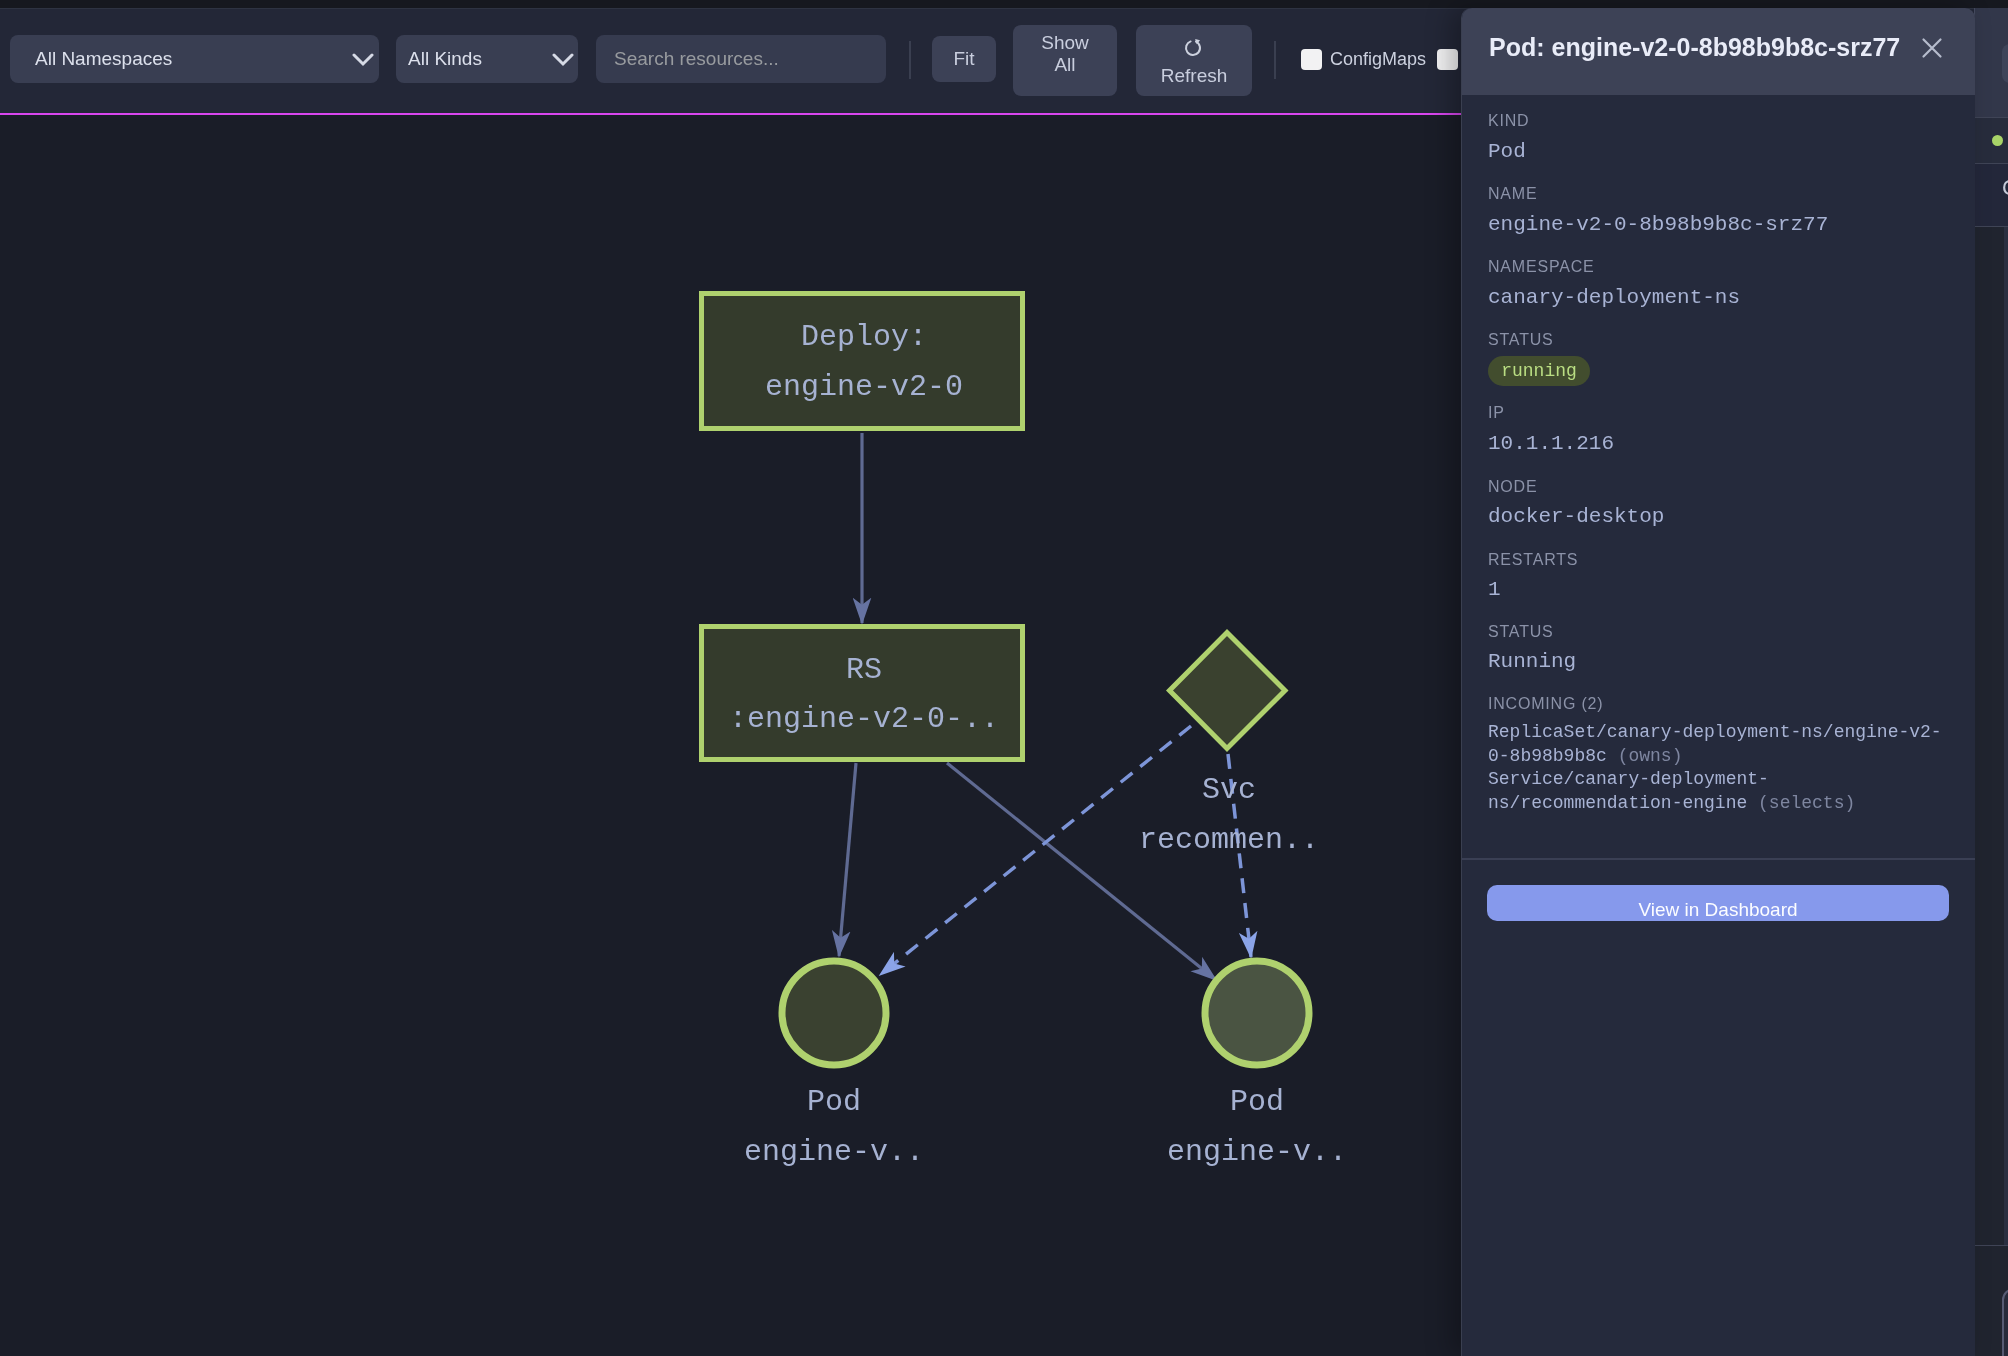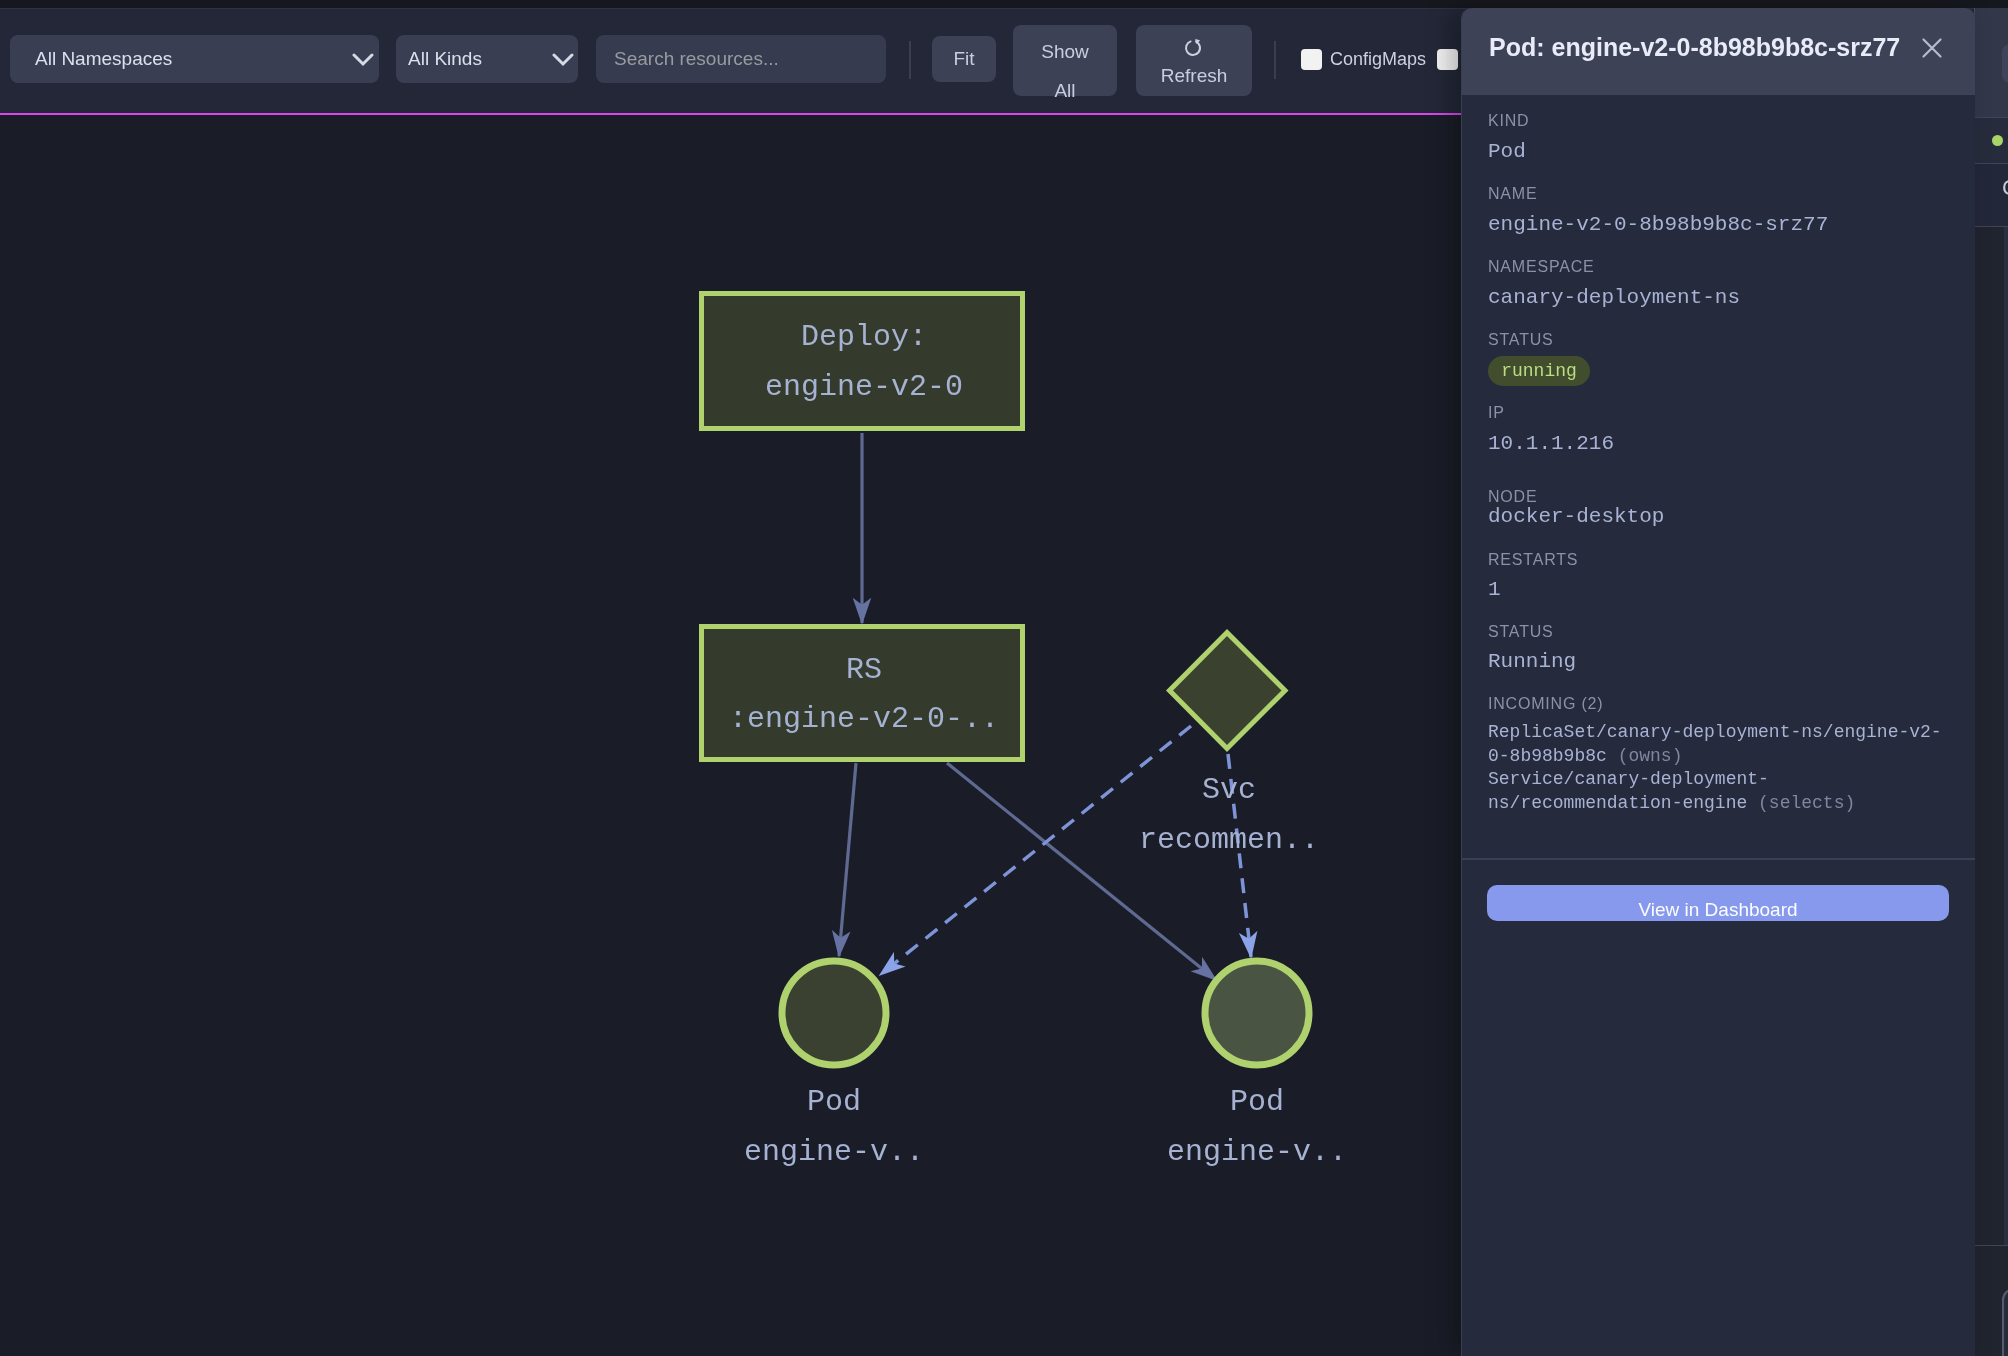--- a/index.html
+++ b/index.html
@@ -44,21 +44,21 @@
   </div>
   <div class="sel" style="left:396px;width:182px;"><span style="padding-left:12px;">All Kinds</span>
     <svg width="22" height="14" style="position:absolute;left:156px;top:18px;" viewBox="0 0 22 14">
         <path d="M2 2 L11 11 L20 2" stroke="#d6dae6" stroke-width="3" fill="none" stroke-linecap="round"></path>
       </svg>
   </div>
   <div class="sel" style="left:596px;width:290px;background:#363b4f;color:#989b9f;"><span style="padding-left:18px;">Search resources...</span></div>
   <div class="vsep" style="left:909px;"></div>
   <div class="btn" style="left:932px;top:27px;width:64px;height:46px;line-height:46px;">Fit</div>
   <div class="btn" style="left:1013px;top:16px;width:104px;height:71px;line-height:26px;padding-top:0;">
-      <div style="margin-top:7px;line-height:39px;">Show<br>All</div>
+      <div style="margin-top:7px;line-height:22px;">Show<br>All</div>
     </div>
   <div class="btn" style="left:1136px;top:16px;width:116px;height:71px;">
     <svg width="20" height="20" viewBox="0 0 20 20" style="position:absolute;left:47px;top:12px;">
       <path d="M7.61 4.42 A 7 7 0 1 0 12.96 4.66" stroke="#ccd1de" stroke-width="2" fill="none" stroke-linecap="round"></path>
       <path d="M17.05 3.37 L13.8 7.33 L12.1 1.99 Z" fill="#ccd1de"></path>
     </svg>
     <div style="position:absolute;left:0;top:40px;width:116px;text-align:center;">Refresh</div>
   </div>
   <div class="vsep" style="left:1274px;"></div>
   <div class="cb" style="left:1301px;"></div>
@@ -129,21 +129,21 @@
 <div class="plab" style="top:111px;">KIND</div>
 <div class="pval" style="top:139px;">Pod</div>
 <div class="plab" style="top:184px;">NAME</div>
 <div class="pval" style="top:212px;">engine-v2-0-8b98b9b8c-srz77</div>
 <div class="plab" style="top:257px;">NAMESPACE</div>
 <div class="pval" style="top:285px;">canary-deployment-ns</div>
 <div class="plab" style="top:330px;">STATUS</div>
 <div id="badge">running</div>
 <div class="plab" style="top:403px;">IP</div>
 <div class="pval" style="top:431px;">10.1.1.216</div>
-<div class="plab" style="top:487px;text-align:center;">NODE</div>
+<div class="plab" style="top:477px;text-align:center;">NODE</div>
 <div class="pval" style="top:504px;">docker-desktop</div>
 <div class="plab" style="top:550px;">RESTARTS</div>
 <div class="pval" style="top:577px;">1</div>
 <div class="plab" style="top:622px;">STATUS</div>
 <div class="pval" style="top:649px;">Running</div>
 <div class="plab" style="top:694px;">INCOMING (2)</div>
 <div id="incoming">ReplicaSet/canary-deployment-ns/engine-v2-<br>0-8b98b9b8c <span class="dim">(owns)</span><br>Service/canary-deployment-<br>ns/recommendation-engine <span class="dim">(selects)</span></div>
 <div id="psep"></div>
 <div id="viewbtn">View in Dashboard</div>
 

